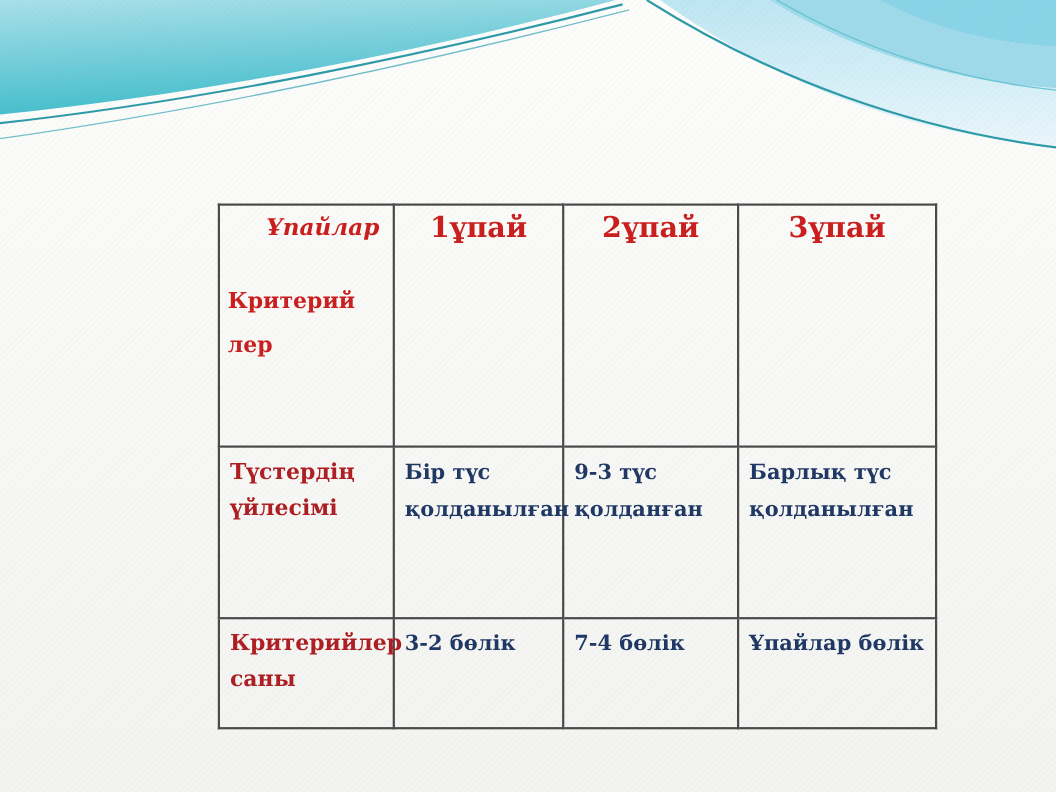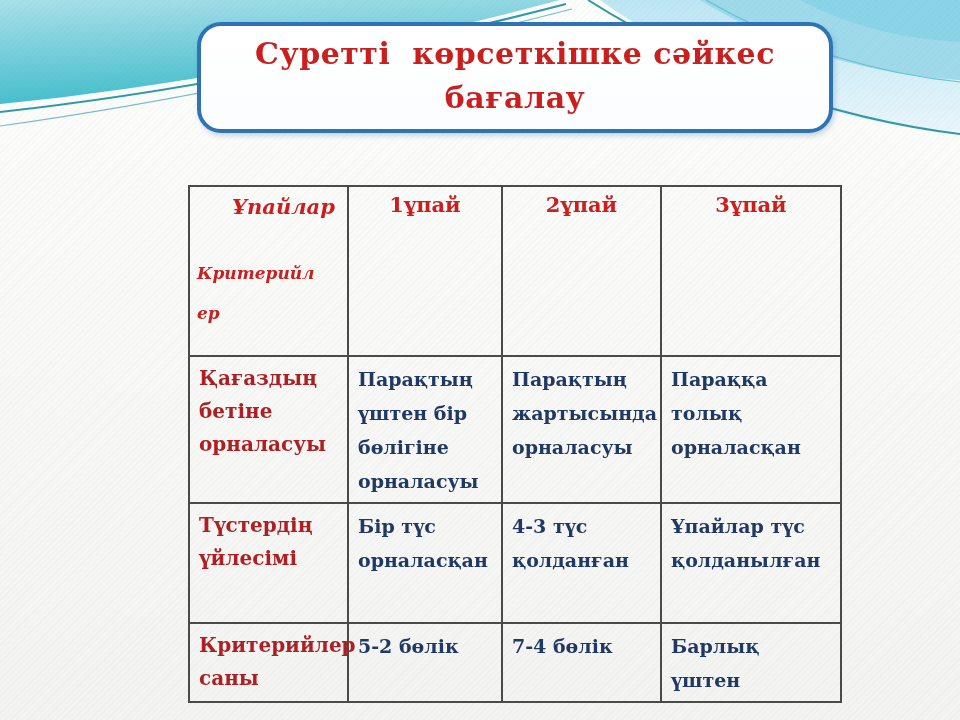--- a/index.html
+++ b/index.html
@@ -20,43 +20,43 @@
     border:4px solid #2E74B5;border-radius:24px;
     box-shadow:2px 3px 5px rgba(30,80,140,.22);
     text-align:center;padding-top:6px;box-sizing:content-box;
   }
   .title-line{
     display:block;color:#C9201F;font-weight:bold;font-size:30px;line-height:44px;
     white-space:pre-wrap;letter-spacing:.5px;
   }
   
   table.rubric{
-    position:absolute;left:188px;top:185px;width:652px;height:478px;
+    position:absolute;left:198px;top:185px;width:652px;height:478px;
     border-collapse:collapse;table-layout:fixed;
   }
   .rubric td{
     border:2px solid #4A4A4A;vertical-align:top;padding:5px 9px 4px 9px;
     font-weight:bold;background:transparent;
   }
   .score-head{
-    color:#C9201F;font-size:21px;text-align:center;padding-top:8px;
+    color:#C9201F;font-size:26px;text-align:center;padding-top:8px;
   }
   .corner{
     position:relative;padding:0 !important;
     background-image:linear-gradient(to bottom right,
       transparent calc(50% - 1px),#5A5A5A calc(50% - 1px),
       #5A5A5A calc(50% + 1px),transparent calc(50% + 1px));
   }
   .corner-points{
     position:absolute;top:7px;left:36px;right:6px;text-align:center;
     color:#C9201F;font-size:21px;font-style:italic;font-weight:bold;
   }
   .corner-criteria{
     position:absolute;top:66px;left:7px;width:126px;
-    color:#C9201F;font-size:17px;font-style:italic;font-weight:bold;
+    color:#C9201F;font-size:20px;font-weight:bold;
     line-height:40px;word-break:break-all;
   }
   .crit{
     color:#AD1F23;font-size:20px;line-height:33px;
   }
   .val{
     color:#1F3864;font-size:19px;line-height:34px;
   }
 </style>
 </head>
@@ -82,59 +82,49 @@
 
     <path d="M600,0 L960,0 L960,132 C808,122 690,64 600,0 Z" fill="url(#rb1)"></path>
     <path d="M700,0 L960,0 L960,80 C858,74 768,42 700,0 Z" fill="#9FDAEB"></path>
     <path d="M800,0 L960,0 L960,42 C890,38 842,22 800,0 Z" fill="#86D2E7" opacity="0.85"></path>
     <path d="M588,0 C702,72 830,118 960,134" fill="none" stroke="#2E9AA8" stroke-width="2"></path>
     <path d="M706,0 C792,50 882,74 960,82" fill="none" stroke="#5FC0CE" stroke-width="1.2" opacity="0.9"></path>
   </svg>
 
   <div class="texture"></div>
 
-  <div class="title-box">
-    <span class="title-line">Суретті  көрсеткішке сәйкес</span>
-    <span class="title-line">бағалау</span>
-  </div>
 
   <table class="rubric">
     <colgroup>
       <col style="width:159px">
         <col style="width:154px">
       <col style="width:159px">
         <col style="width:180px">
     </colgroup>
     <tbody>
       <tr style="height:170px">
         <td class="corner">
           <span class="corner-points">Ұпайлар</span>
           <span class="corner-criteria">Критерийлер</span>
         </td>
         <td class="score-head">1ұпай</td>
         <td class="score-head">2ұпай</td>
         <td class="score-head">3ұпай</td>
       </tr>
 
-      <tr style="height:137px">
-        <td class="crit">Қағаздың бетіне орналасуы</td>
-        <td class="val">Парақтың үштен бір бөлігіне орналасуы</td>
-        <td class="val">Парақтың жартысында орналасуы</td>
-        <td class="val">Параққа толық орналасқан</td>
-      </tr>
 
       <tr style="height:120px">
         <td class="crit">Түстердің үйлесімі</td>
-        <td class="val">Бір түс орналасқан</td>
-        <td class="val">4-3 түс қолданған</td>
-        <td class="val">Ұпайлар  түс қолданылған</td>
+        <td class="val">Бір түс қолданылған</td>
+        <td class="val">9-3 түс қолданған</td>
+        <td class="val">Барлық  түс қолданылған</td>
       </tr>
 
       <tr style="height:71px">
         <td class="crit">Критерийлер саны</td>
-        <td class="val">5-2 бөлік</td>
+        <td class="val">3-2 бөлік</td>
         <td class="val">7-4 бөлік</td>
-        <td class="val">Барлық үштен</td>
+        <td class="val">Ұпайлар бөлік</td>
       </tr>
     </tbody>
   </table>
 
 </div>
 
 </body></html>

